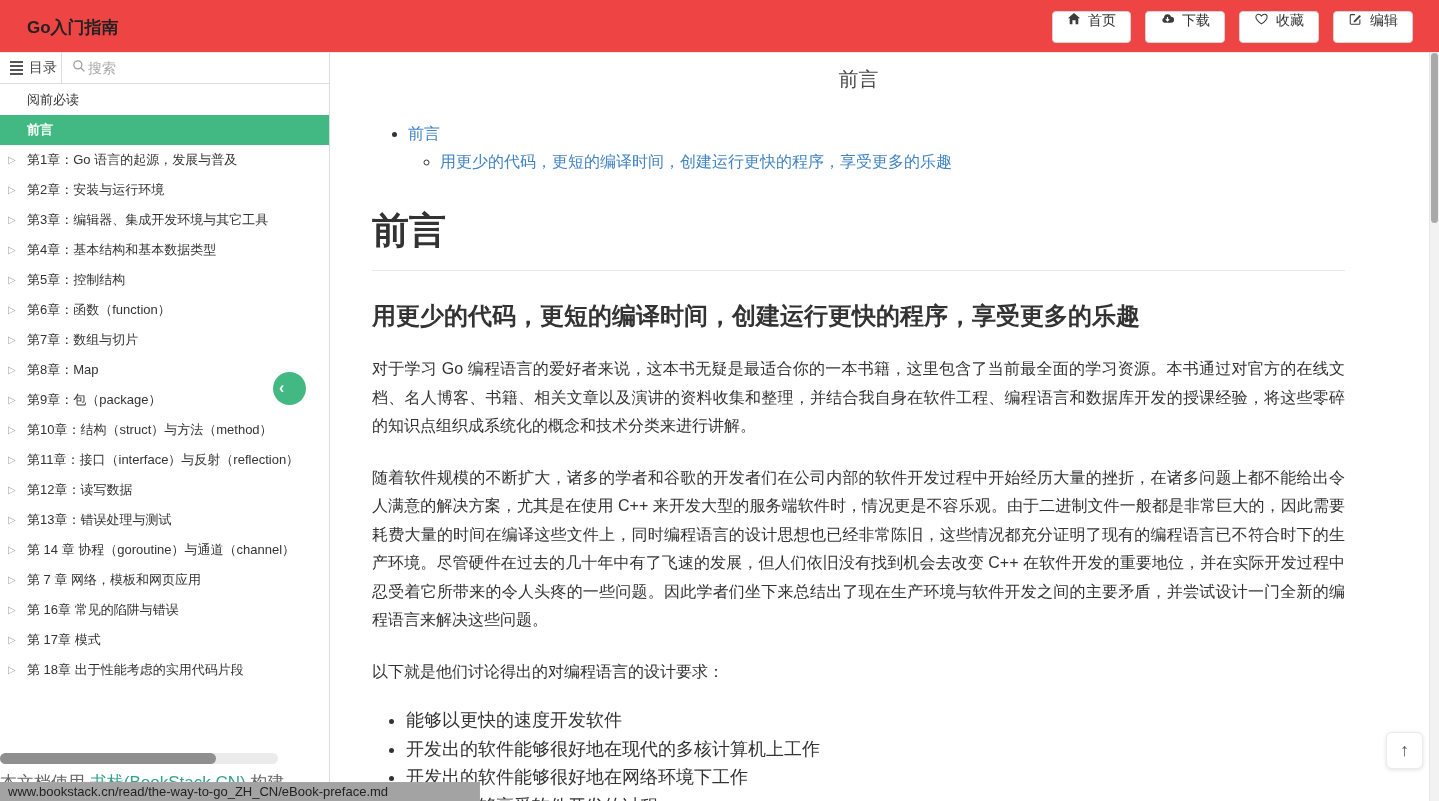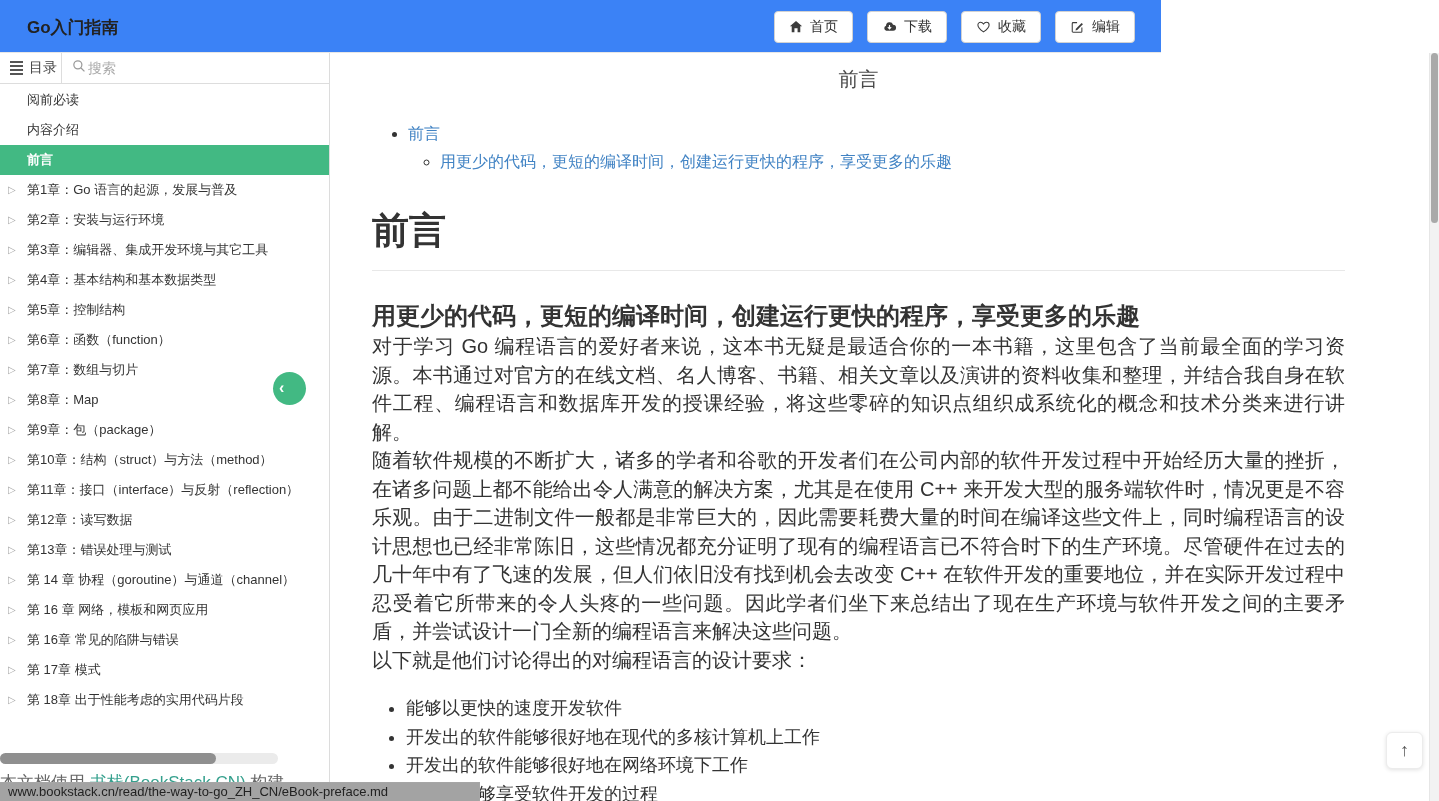--- a/index.html
+++ b/index.html
@@ -5,30 +5,30 @@
   * { box-sizing: border-box; margin: 0; padding: 0; }
   html, body {
     width: 1439px; height: 801px;
     overflow: hidden;
     background: #fff;
     font-family: "Liberation Sans", "DejaVu Sans", sans-serif;
     color: #333;
   }
   
   .header {
-    position: absolute; left: 0; top: 0; width: 1161px; height: 53px;
-    background: #3b82f6; border-bottom: 1px solid #e7e7e7; z-index: 20;
+    position: absolute; left: 0; top: 0; width: 1439px; height: 53px;
+    background: #ef4444; border-bottom: 1px solid #e7e7e7; z-index: 20;
   }
   .book-title {
     position: absolute; left: 27px; top: 16px;
     font-size: 17px; font-weight: bold; color: #222;
   }
   .header-actions { position: absolute; right: 26px; top: 11px; display: flex; gap: 14px; }
   .hbtn {
-    display: flex; align-items: center; gap: 7px;
+    display: flex; align-items: flex-start; gap: 7px;
     height: 32px; padding: 0 14px;
     border: 1px solid #d2d2d2; border-radius: 4px; background: #fff;
     font-size: 14px; color: #333; cursor: pointer;
   }
   .hbtn svg { display: block; }
   
   .sidebar {
     position: absolute; left: 0; top: 53px; width: 330px; bottom: 0;
     background: #fff; border-right: 1px solid #dcdcdc; z-index: 10;
   }
@@ -89,21 +89,21 @@
   }
   .article { width: 973px; margin: 0 0 0 93px; padding-top: 13px; }
   .doc-title { font-size: 20px; font-weight: 400; color: #4a4a4a; text-align: center; }
   .page-toc { margin: 27px 0 0 20px; list-style: disc; }
   .page-toc > li { margin-left: 16px; line-height: 28px; font-size: 16px; }
   .page-toc ul { list-style: circle; margin-left: 32px; }
   .page-toc a { color: #4183c4; text-decoration: none; cursor: pointer; }
   h1.heading { margin-top: 30px; font-size: 37px; font-weight: bold; color: #333; }
   .rule { margin-top: 14px; border: none; border-top: 1px solid #e8e8e8; height: 0; }
   h2.subheading { margin-top: 29px; font-size: 24px; font-weight: bold; color: #333; }
-  .article p { font-size: 20px; line-height: 28.5px; color: #333; text-align: justify; }
+  .article p { margin-top: 23px; font-size: 16px; line-height: 28.5px; color: #333; text-align: justify; }
   .design-list { margin: 20px 0 0 20px; list-style: disc; }
   .design-list li { margin-left: 14px; font-size: 18px; line-height: 28.5px; }
   
   .scroll-top {
     position: absolute; left: 1386px; top: 732px; width: 37px; height: 37px;
     background: #fff; border: 1px solid #ececec; border-radius: 6px;
     box-shadow: 0 1px 4px rgba(0,0,0,0.12); z-index: 25;
     display: flex; align-items: center; justify-content: center;
     color: #555; font-size: 18px; font-weight: bold; cursor: pointer;
   }
@@ -184,37 +184,36 @@
             <circle cx="6.7" cy="6.7" r="4.6" fill="none" stroke="#9a9a9a" stroke-width="1.4"></circle>
             <line x1="10.3" y1="10.3" x2="14.2" y2="14.2" stroke="#9a9a9a" stroke-width="1.4"></line>
           </svg>
       </span>
       <input type="text" placeholder="搜索" style="">
     </div>
   </div>
 
   <nav class="toc-list" id="toc-list">
       <div class="toc-item"><span>阅前必读</span></div>
-      <div class="toc-item"><span>内容介绍</span></div>
       <div class="toc-item active"><span>前言</span></div>
       <div class="toc-item"><span class="expander">▷</span><span>第1章：Go 语言的起源，发展与普及</span></div>
       <div class="toc-item"><span class="expander">▷</span><span>第2章：安装与运行环境</span></div>
       <div class="toc-item"><span class="expander">▷</span><span>第3章：编辑器、集成开发环境与其它工具</span></div>
       <div class="toc-item"><span class="expander">▷</span><span>第4章：基本结构和基本数据类型</span></div>
       <div class="toc-item"><span class="expander">▷</span><span>第5章：控制结构</span></div>
       <div class="toc-item"><span class="expander">▷</span><span>第6章：函数（function）</span></div>
       <div class="toc-item"><span class="expander">▷</span><span>第7章：数组与切片</span></div>
       <div class="toc-item"><span class="expander">▷</span><span>第8章：Map</span></div>
       <div class="toc-item"><span class="expander">▷</span><span>第9章：包（package）</span></div>
       <div class="toc-item"><span class="expander">▷</span><span>第10章：结构（struct）与方法（method）</span></div>
       <div class="toc-item"><span class="expander">▷</span><span>第11章：接口（interface）与反射（reflection）</span></div>
       <div class="toc-item"><span class="expander">▷</span><span>第12章：读写数据</span></div>
       <div class="toc-item"><span class="expander">▷</span><span>第13章：错误处理与测试</span></div>
       <div class="toc-item"><span class="expander">▷</span><span>第 14 章 协程（goroutine）与通道（channel）</span></div>
-      <div class="toc-item"><span class="expander">▷</span><span>第 16 章 网络，模板和网页应用</span></div>
+      <div class="toc-item"><span class="expander">▷</span><span>第 7 章 网络，模板和网页应用</span></div>
       <div class="toc-item"><span class="expander">▷</span><span>第 16章 常见的陷阱与错误</span></div>
       <div class="toc-item"><span class="expander">▷</span><span>第 17章 模式</span></div>
       <div class="toc-item"><span class="expander">▷</span><span>第 18章 出于性能考虑的实用代码片段</span></div>
     </nav>
 
   <div class="side-hscroll">
     <div class="thumb"></div>
   </div>
 
   <div class="side-footer">

